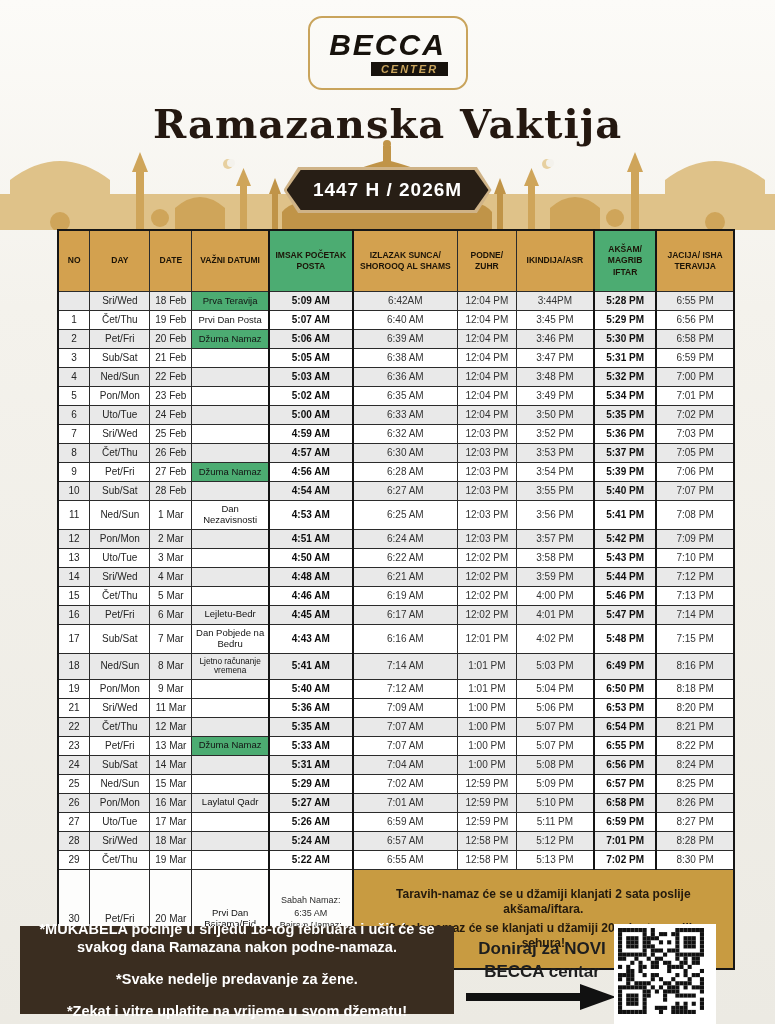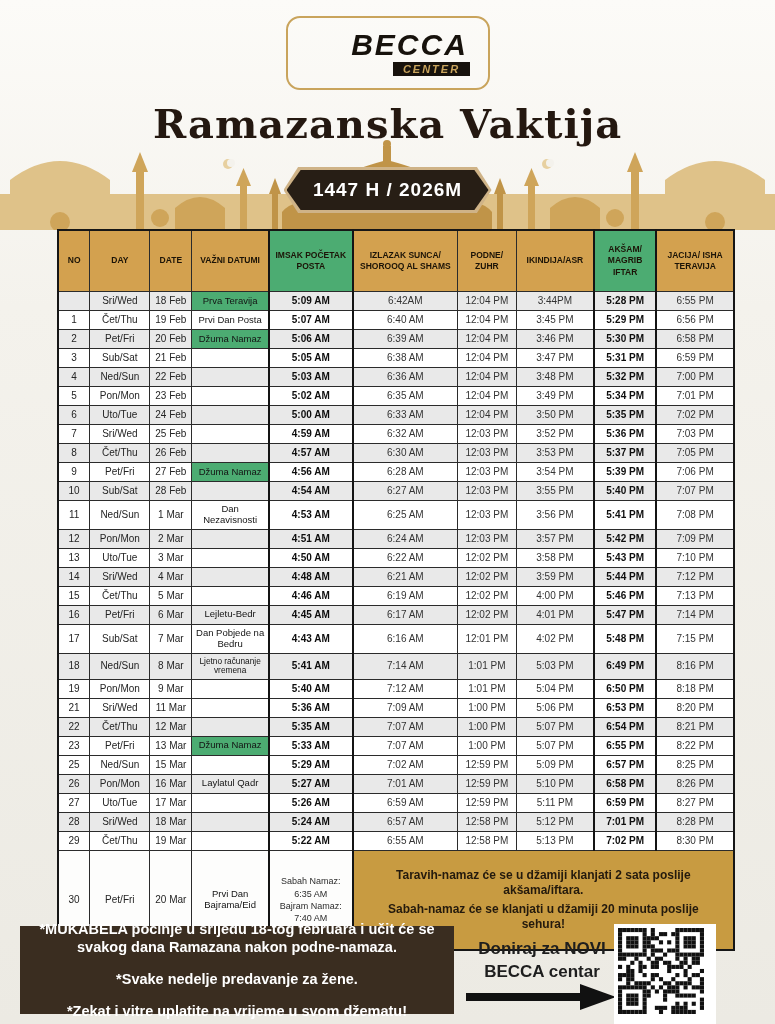--- a/index.html
+++ b/index.html
@@ -7,21 +7,20 @@
     position:relative;width:775px;height:1024px;overflow:hidden;
     background:linear-gradient(180deg,#fcfbf8 0%,#f4f2ec 30%,#eceae3 100%);
     font-family:"Liberation Sans",sans-serif;
   }
   
   .logo{
     position:absolute;top:16px;left:50%;transform:translateX(-50%);
     width:156px;height:70px;border:2px solid #c9a45c;border-radius:14px;
     display:flex;flex-direction:column;align-items:center;justify-content:center;
     background:transparent;
-    padding-left:44px;
   }
   .logo .brand{font-size:30px;font-weight:900;font-style:italic;letter-spacing:2px;color:#17120c;line-height:1;}
   .logo .sub{
     margin-top:2px;margin-left:44px;background:#17120c;color:#c9a45c;
     font-size:11px;font-weight:800;font-style:italic;letter-spacing:2px;
     padding:1px 10px;border-radius:0;
   }
   
   .title{
     position:absolute;top:100px;width:100%;text-align:center;
@@ -439,20 +438,32 @@
             <td class="c-no">23</td>
             <td class="c-day">Pet/Fri</td>
             <td class="c-date">13 Mar</td>
             <td class="c-event ev-green">Džuma Namaz</td>
             <td class="c-time strong">5:33 AM</td>
             <td class="c-time">7:07 AM</td>
             <td class="c-time">1:00 PM</td>
             <td class="c-time">5:07 PM</td>
             <td class="c-time strong">6:55 PM</td>
             <td class="c-time">8:22 PM</td>
+          </tr>
+          <tr class="row-alt">
+            <td class="c-no">24</td>
+            <td class="c-day">Sub/Sat</td>
+            <td class="c-date">14 Mar</td>
+            <td class="c-event"></td>
+            <td class="c-time strong">5:31 AM</td>
+            <td class="c-time">7:04 AM</td>
+            <td class="c-time">1:00 PM</td>
+            <td class="c-time">5:08 PM</td>
+            <td class="c-time strong">6:56 PM</td>
+            <td class="c-time">8:24 PM</td>
           </tr>
           <tr class="row-white">
             <td class="c-no">25</td>
             <td class="c-day">Ned/Sun</td>
             <td class="c-date">15 Mar</td>
             <td class="c-event"></td>
             <td class="c-time strong">5:29 AM</td>
             <td class="c-time">7:02 AM</td>
             <td class="c-time">12:59 PM</td>
             <td class="c-time">5:09 PM</td>

